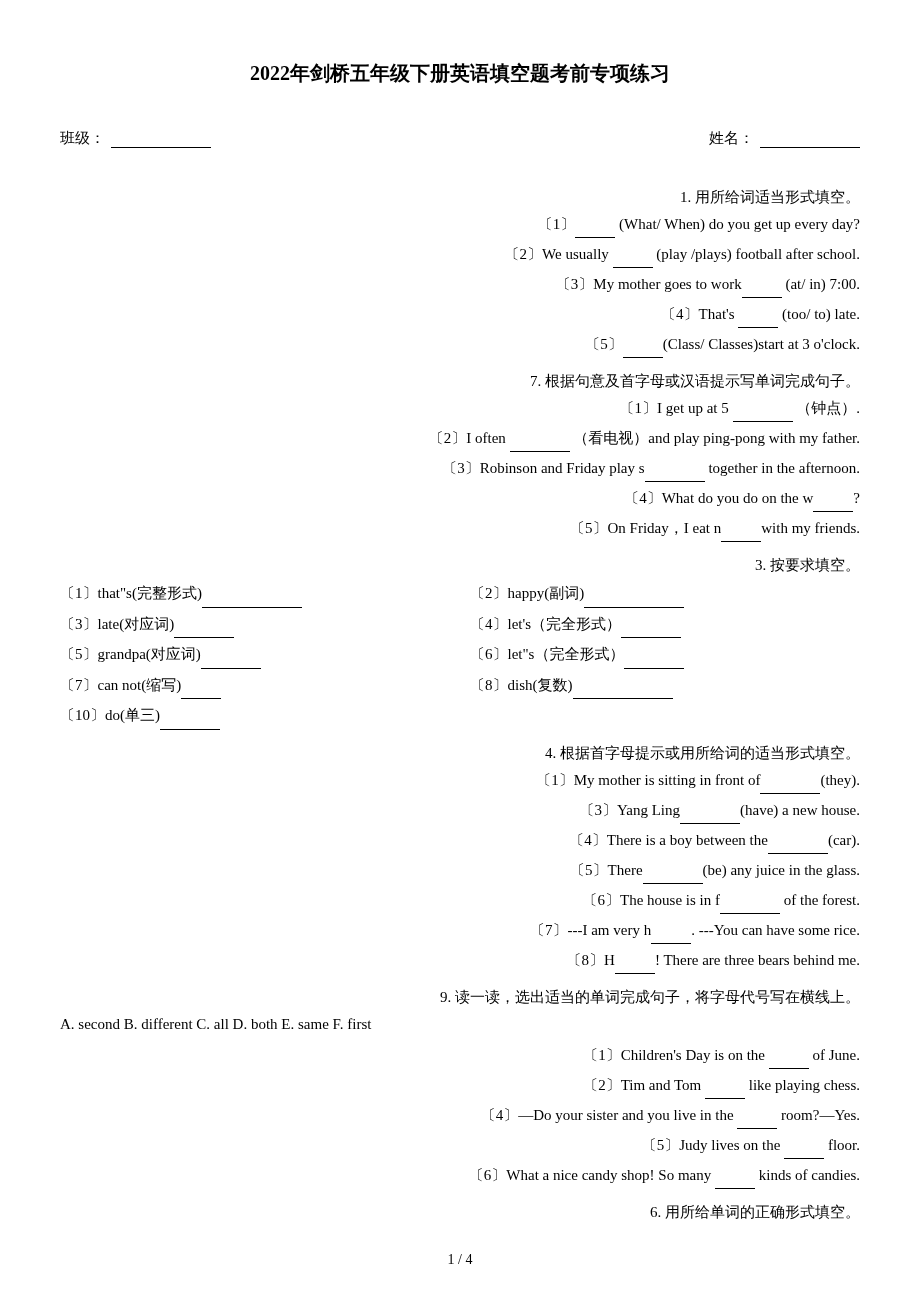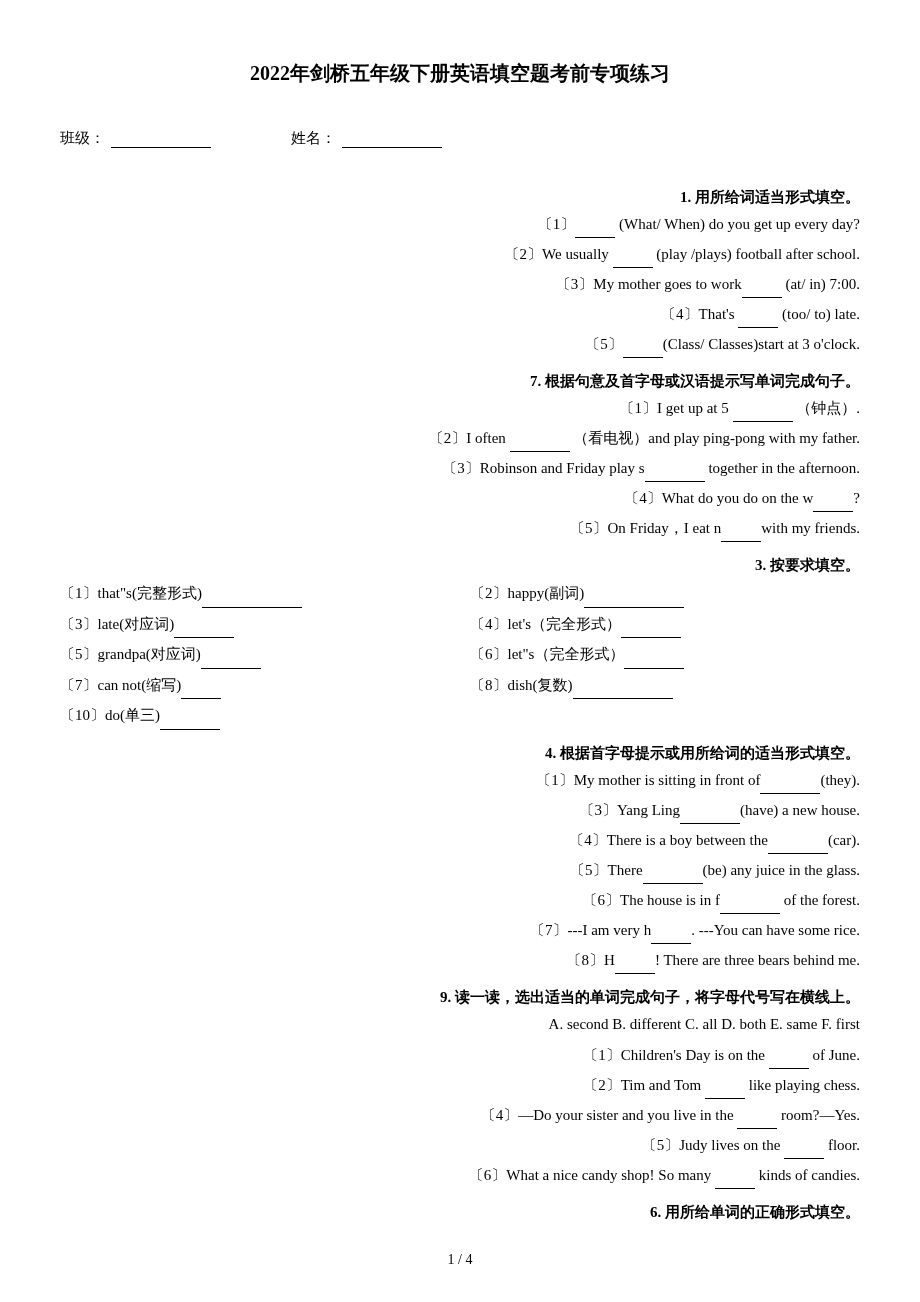--- a/index.html
+++ b/index.html
@@ -18,41 +18,41 @@
     }
     .page-title {
       text-align: center;
       font-size: 20px;
       font-weight: bold;
       margin-bottom: 42px;
       margin-top: 20px;
     }
     .student-info {
       display: flex;
-      justify-content: flex-start;
+      justify-content: space-between;
       gap: 80px;
       margin-bottom: 40px;
       font-size: 15px;
     }
     .student-info span {
       display: inline-flex;
       align-items: center;
       gap: 6px;
     }
     .underline {
       display: inline-block;
       border-bottom: 1px solid #000;
       width: 100px;
       height: 18px;
     }
     .section {
       margin-bottom: 14px;
     }
     .section-title {
-      font-weight: bold;
+      font-weight: normal;
       text-align: right;
       margin-bottom: 4px;
     }
     .line {
       text-align: right;
       margin-bottom: 3px;
       line-height: 1.8;
     }
     .blank {
       display: inline-block;
@@ -83,21 +83,21 @@
     }
     .grid-item {
       line-height: 1.9;
     }
     .page-number {
       text-align: center;
       margin-top: 30px;
       font-size: 14px;
     }
     .section4-options {
-      text-align: right;
+      text-align: left;
       margin-bottom: 4px;
       line-height: 1.8;
     }
   </style>
 </head>
 <body>
 
 <div class="page-title">2022年剑桥五年级下册英语填空题考前专项练习</div>
 
 <div class="student-info">

